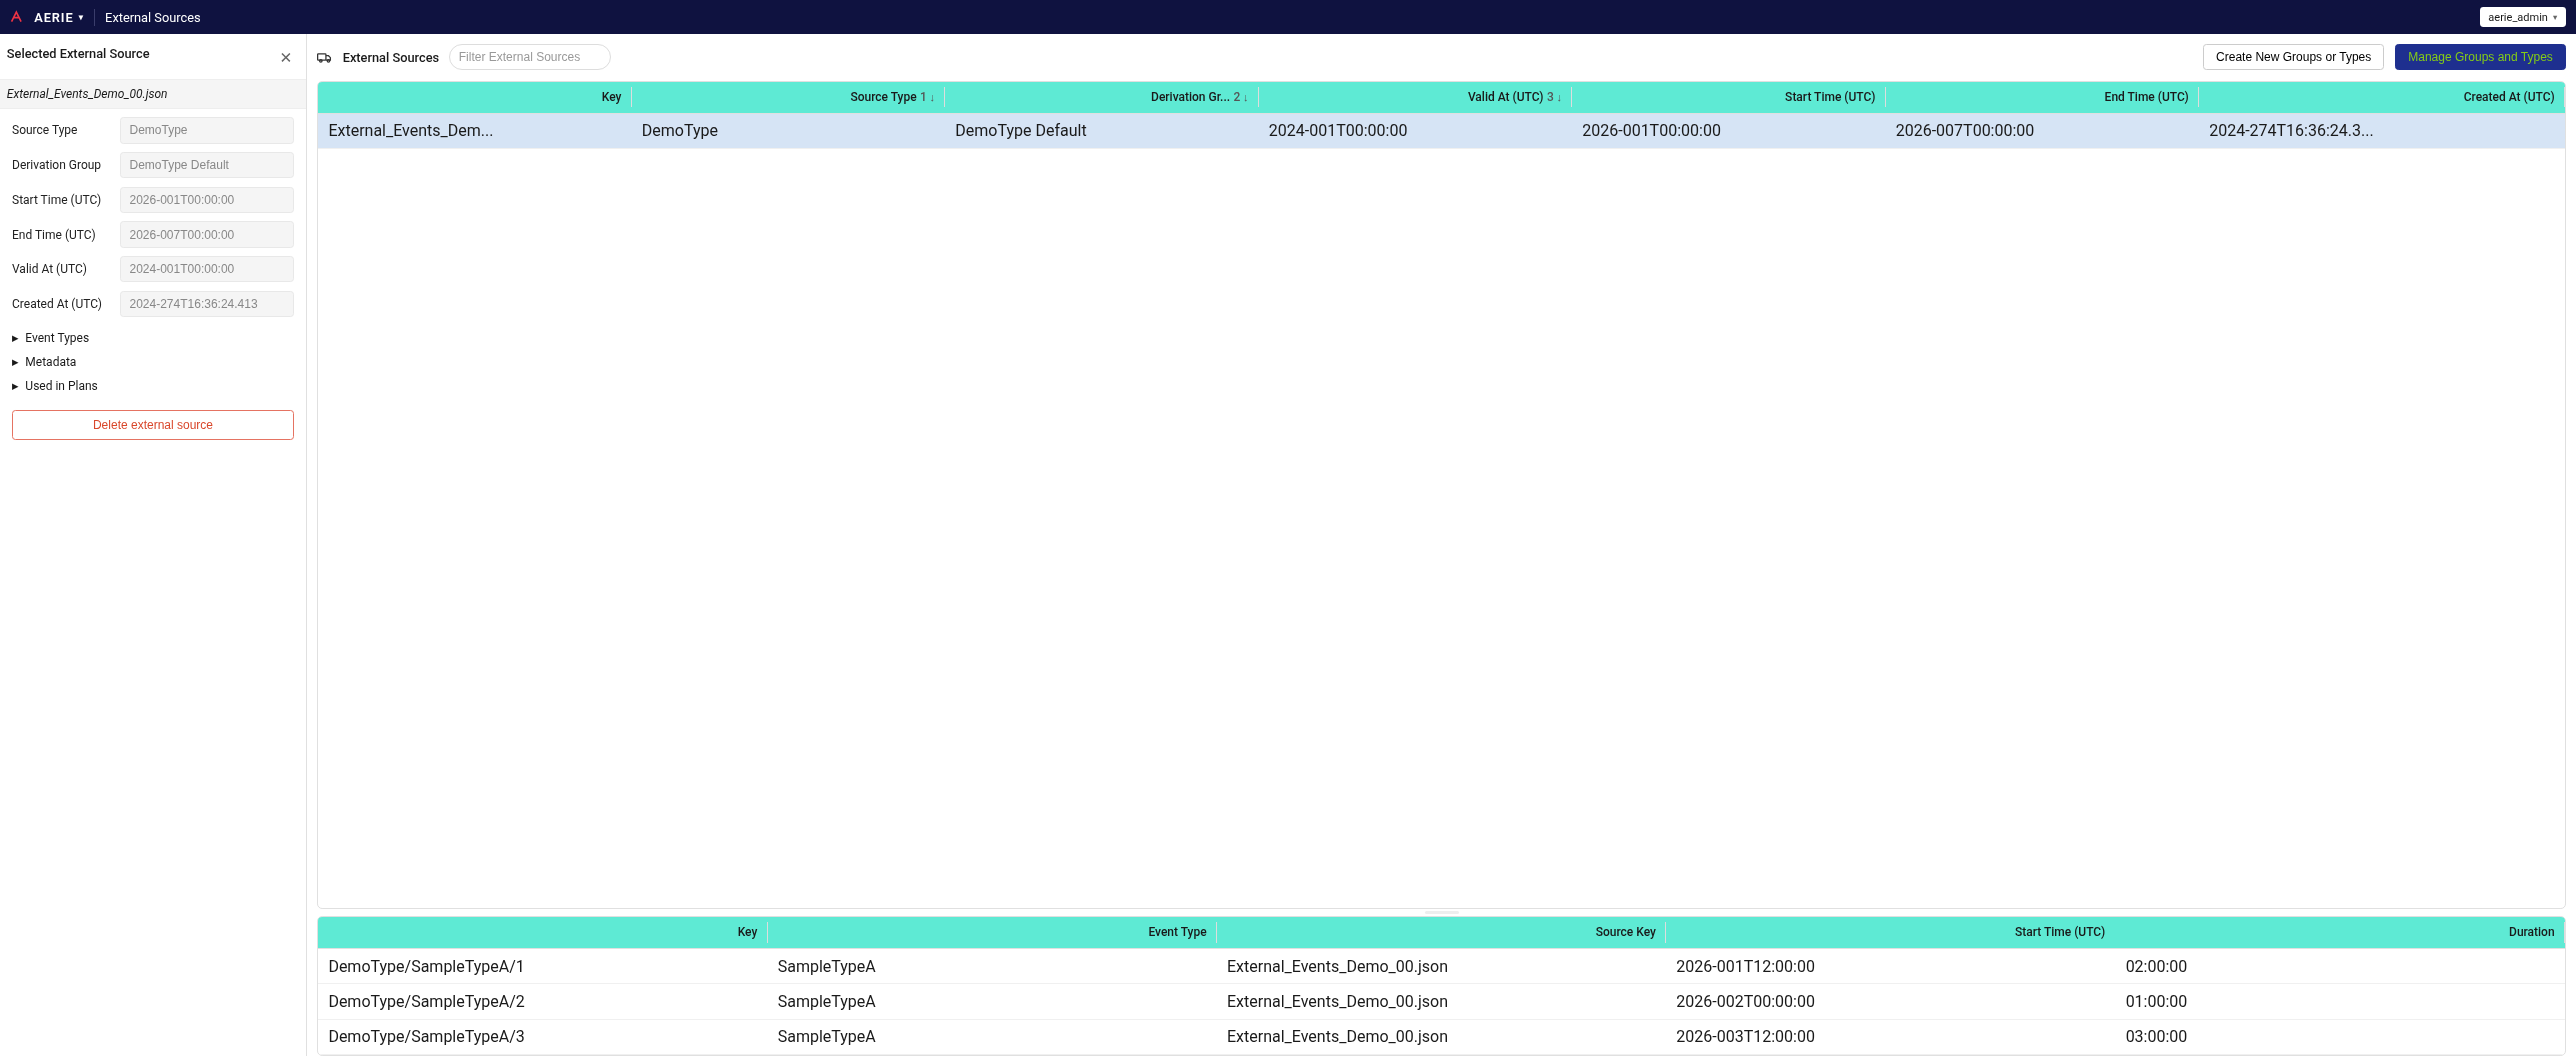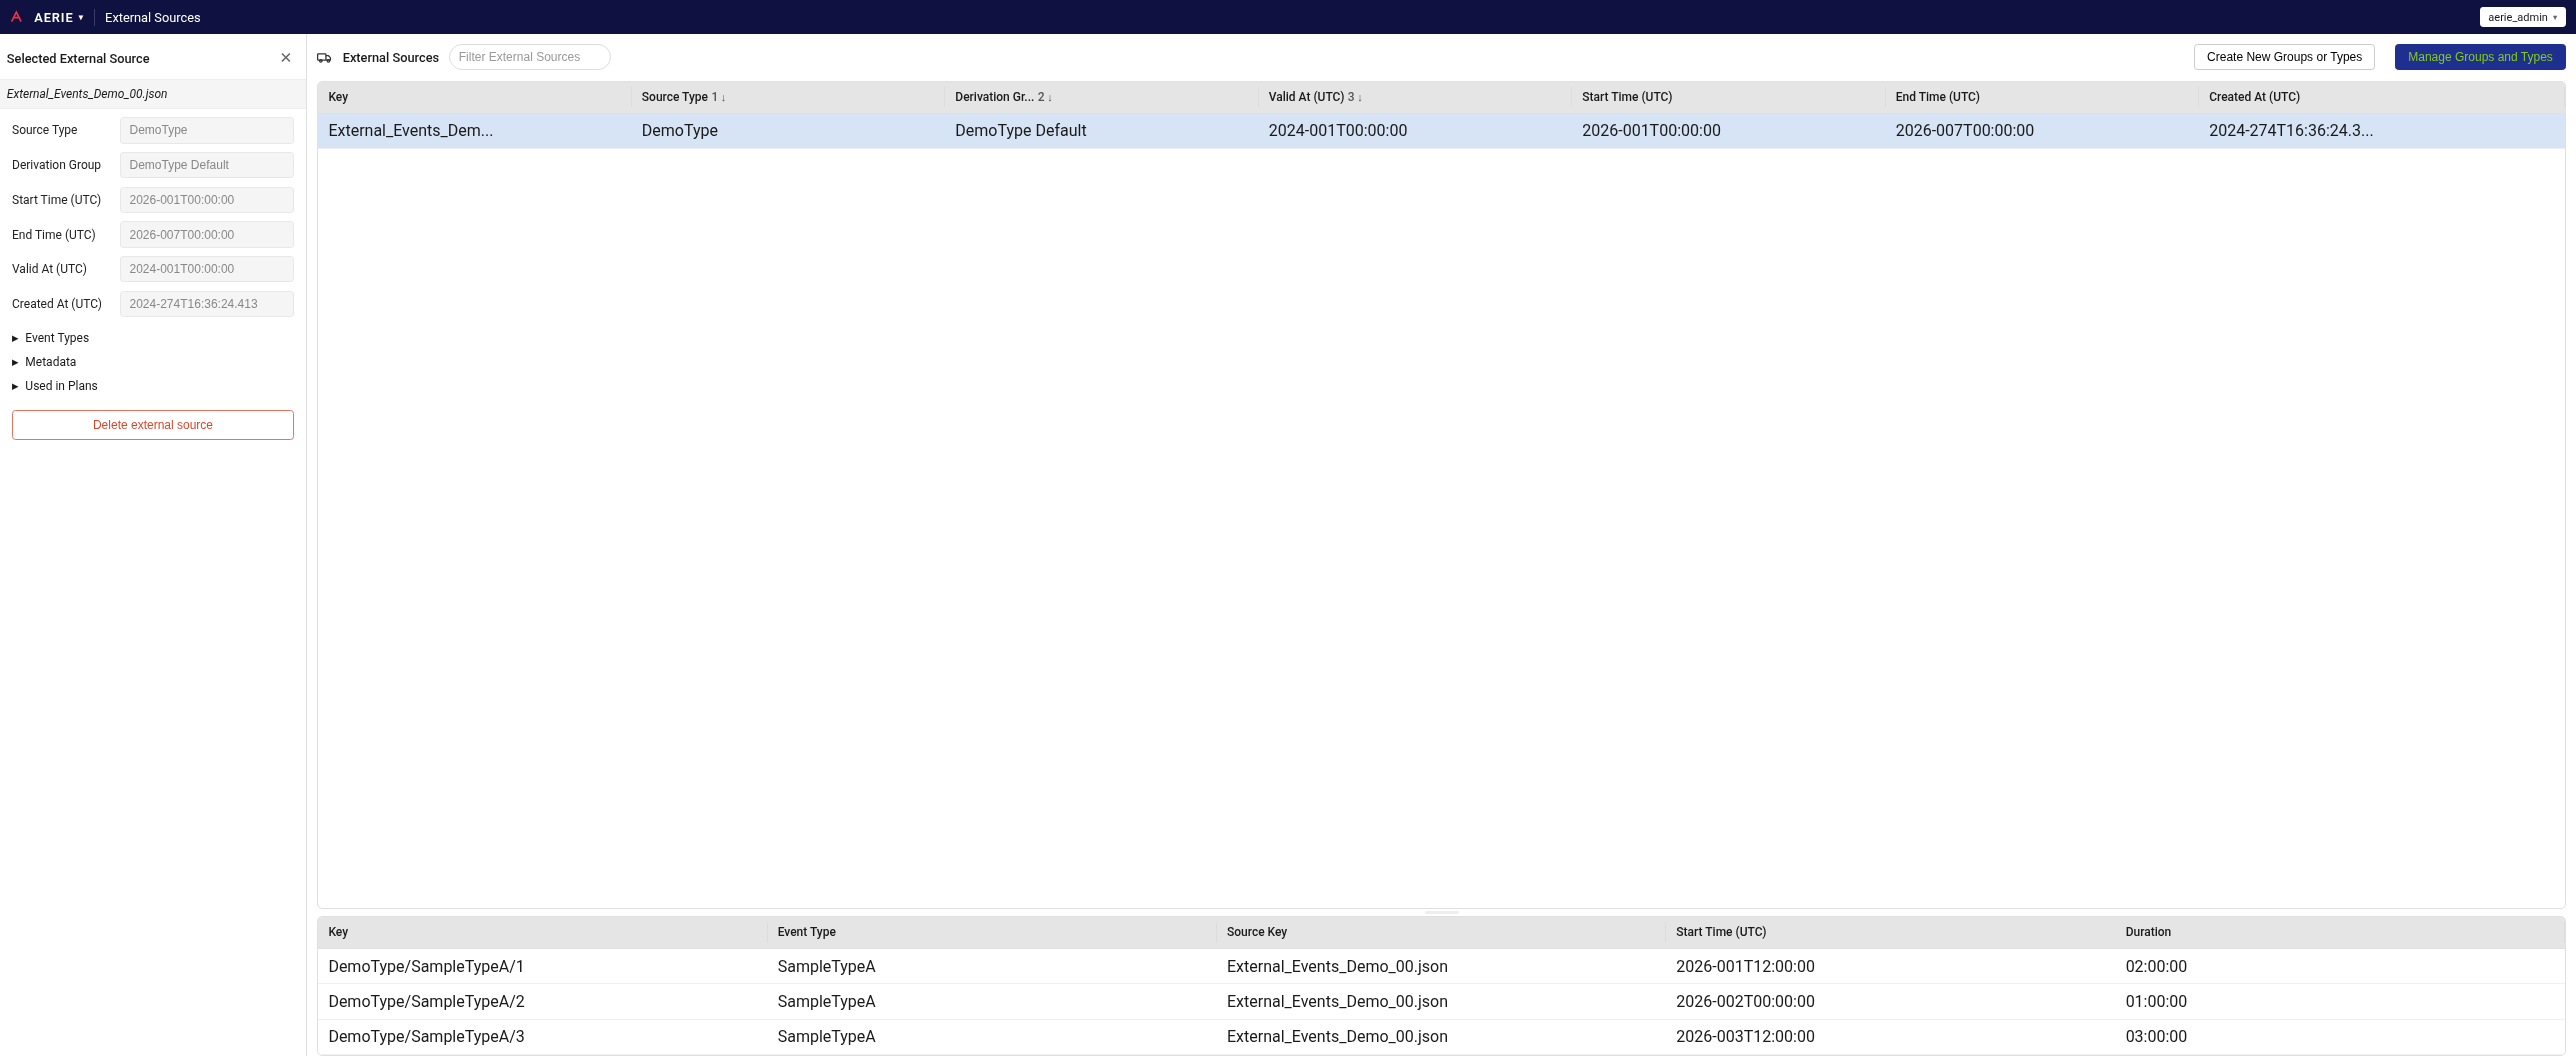--- a/index.html
+++ b/index.html
@@ -15,21 +15,21 @@
 .page-title { color: #fff; font-size: 12.8px; font-weight: 400; }
 .user-menu { background: #fff; border-radius: 3.4px; padding: 3.4px 8.5px; display: flex; align-items: center; gap: 5.1px; font-size: 11px; cursor: pointer; }
 .user-menu .chev { font-size: 8.5px; color: #666; }
 
 
 .layout { display: flex; height: calc(100vh - 34px); }
 .sidebar { width: 307px; border-right: 0.9px solid #e0e0e0; display: flex; flex-direction: column; background: #fff; }
 .main { flex: 1; display: flex; flex-direction: column; overflow: hidden; }
 
 
-.sidebar-header { display: flex; align-items: center; justify-content: space-between; padding: 12px 10.2px 8.5px 6.8px; }
+.sidebar-header { display: flex; justify-content: space-between; padding: 12px 10.2px 8.5px 6.8px; }
 .sidebar-header-title { font-size: 12.8px; font-weight: 500; }
 .close-btn { background: none; border: none; font-size: 15.3px; color: #666; cursor: pointer; padding: 3.4px; }
 
 
 .source-name-strip { background: #f5f5f5; padding: 6.8px 6.8px; font-style: italic; font-size: 12px; border-top: 0.9px solid #eee; border-bottom: 0.9px solid #eee; }
 
 
 .fields { padding: 8.5px 12px; display: flex; flex-direction: column; gap: 8.5px; }
 .field-row { display: flex; align-items: center; gap: 6.8px; }
 .field-label { width: 115px; font-size: 12px; color: #222; }
@@ -43,30 +43,30 @@
 .delete-wrap { padding: 12px; }
 .delete-btn { width: 100%; background: #fff; border: 0.9px solid #e57362; color: #d9472b; padding: 6.8px; border-radius: 3.4px; font-size: 12px; cursor: pointer; }
 
 
 .section-bar { display: flex; align-items: center; justify-content: space-between; padding: 10.2px 10.2px; gap: 10.2px; }
 .section-left { display: flex; align-items: center; gap: 10.2px; }
 .section-icon { width: 15.3px; height: 15.3px; display: flex; align-items: center; justify-content: center; color: #333; }
 .section-title { font-size: 12.8px; font-weight: 500; }
 .filter-input { border: 0.9px solid #ddd; border-radius: 13px; padding: 5.1px 8.5px; font-size: 12px; width: 162px; color: #333; }
 .filter-input::placeholder { color: #999; }
-.section-right { display: flex; gap: 20px; padding-left: 36px; }
+.section-right { display: flex; gap: 11px; padding-left: 36px; }
 .btn { padding: 5.1px 12px; border-radius: 3.4px; font-size: 12px; cursor: pointer; border: 0.9px solid #ccc; background: #fff; }
 .btn-primary { background: #1e2f8f; color: #84cc16; border: 0.9px solid #1e2f8f; }
 
 
 .table-wrap { border: 0.9px solid #e0e0e0; border-radius: 5.1px; margin: 0 10.2px; overflow: hidden; background: #fff; }
 .table-wrap.grow { flex: 1; min-height: 0; display: flex; flex-direction: column; }
 .table-scroll { overflow: auto; flex: 1; }
 table { width: 100%; border-collapse: collapse; table-layout: fixed; }
-thead th { text-align: left; font-weight: 500; font-size: 12px; padding: 8.5px 10.2px; background: #e5e5e5; border-bottom: 0.9px solid #e0e0e0; position: relative; white-space: nowrap; overflow: hidden; text-overflow: ellipsis; }
+thead th { text-align: right; font-weight: 500; font-size: 12px; padding: 8.5px 10.2px; background: #5eead4; border-bottom: 0.9px solid #e0e0e0; position: relative; white-space: nowrap; overflow: hidden; text-overflow: ellipsis; }
 thead th .resizer { position: absolute; right: 0; top: 5.1px; bottom: 5.1px; width: 0.9px; background: #ddd; }
 thead th .sort-num { margin-left: 3.4px; color: #555; }
 thead th .sort-arrow { margin-left: 2.6px; color: #555; font-size: 11px; }
 tbody td { padding: 7.7px 10.2px; font-size: 16px; border-bottom: 0.9px solid #f0f0f0; white-space: nowrap; overflow: hidden; text-overflow: ellipsis; }
 tbody tr.selected td { background: #d6e4f5; }
 .splitter { height: 6.8px; background: #fff; display:flex; align-items:center; justify-content:center; }
 .splitter:after { content:""; width:34px; height:2.6px; background:#eee; border-radius:1.7px; }
 
 .events-area { display: flex; flex-direction: column; flex-shrink: 0; padding-bottom: 0; }
 </style>

